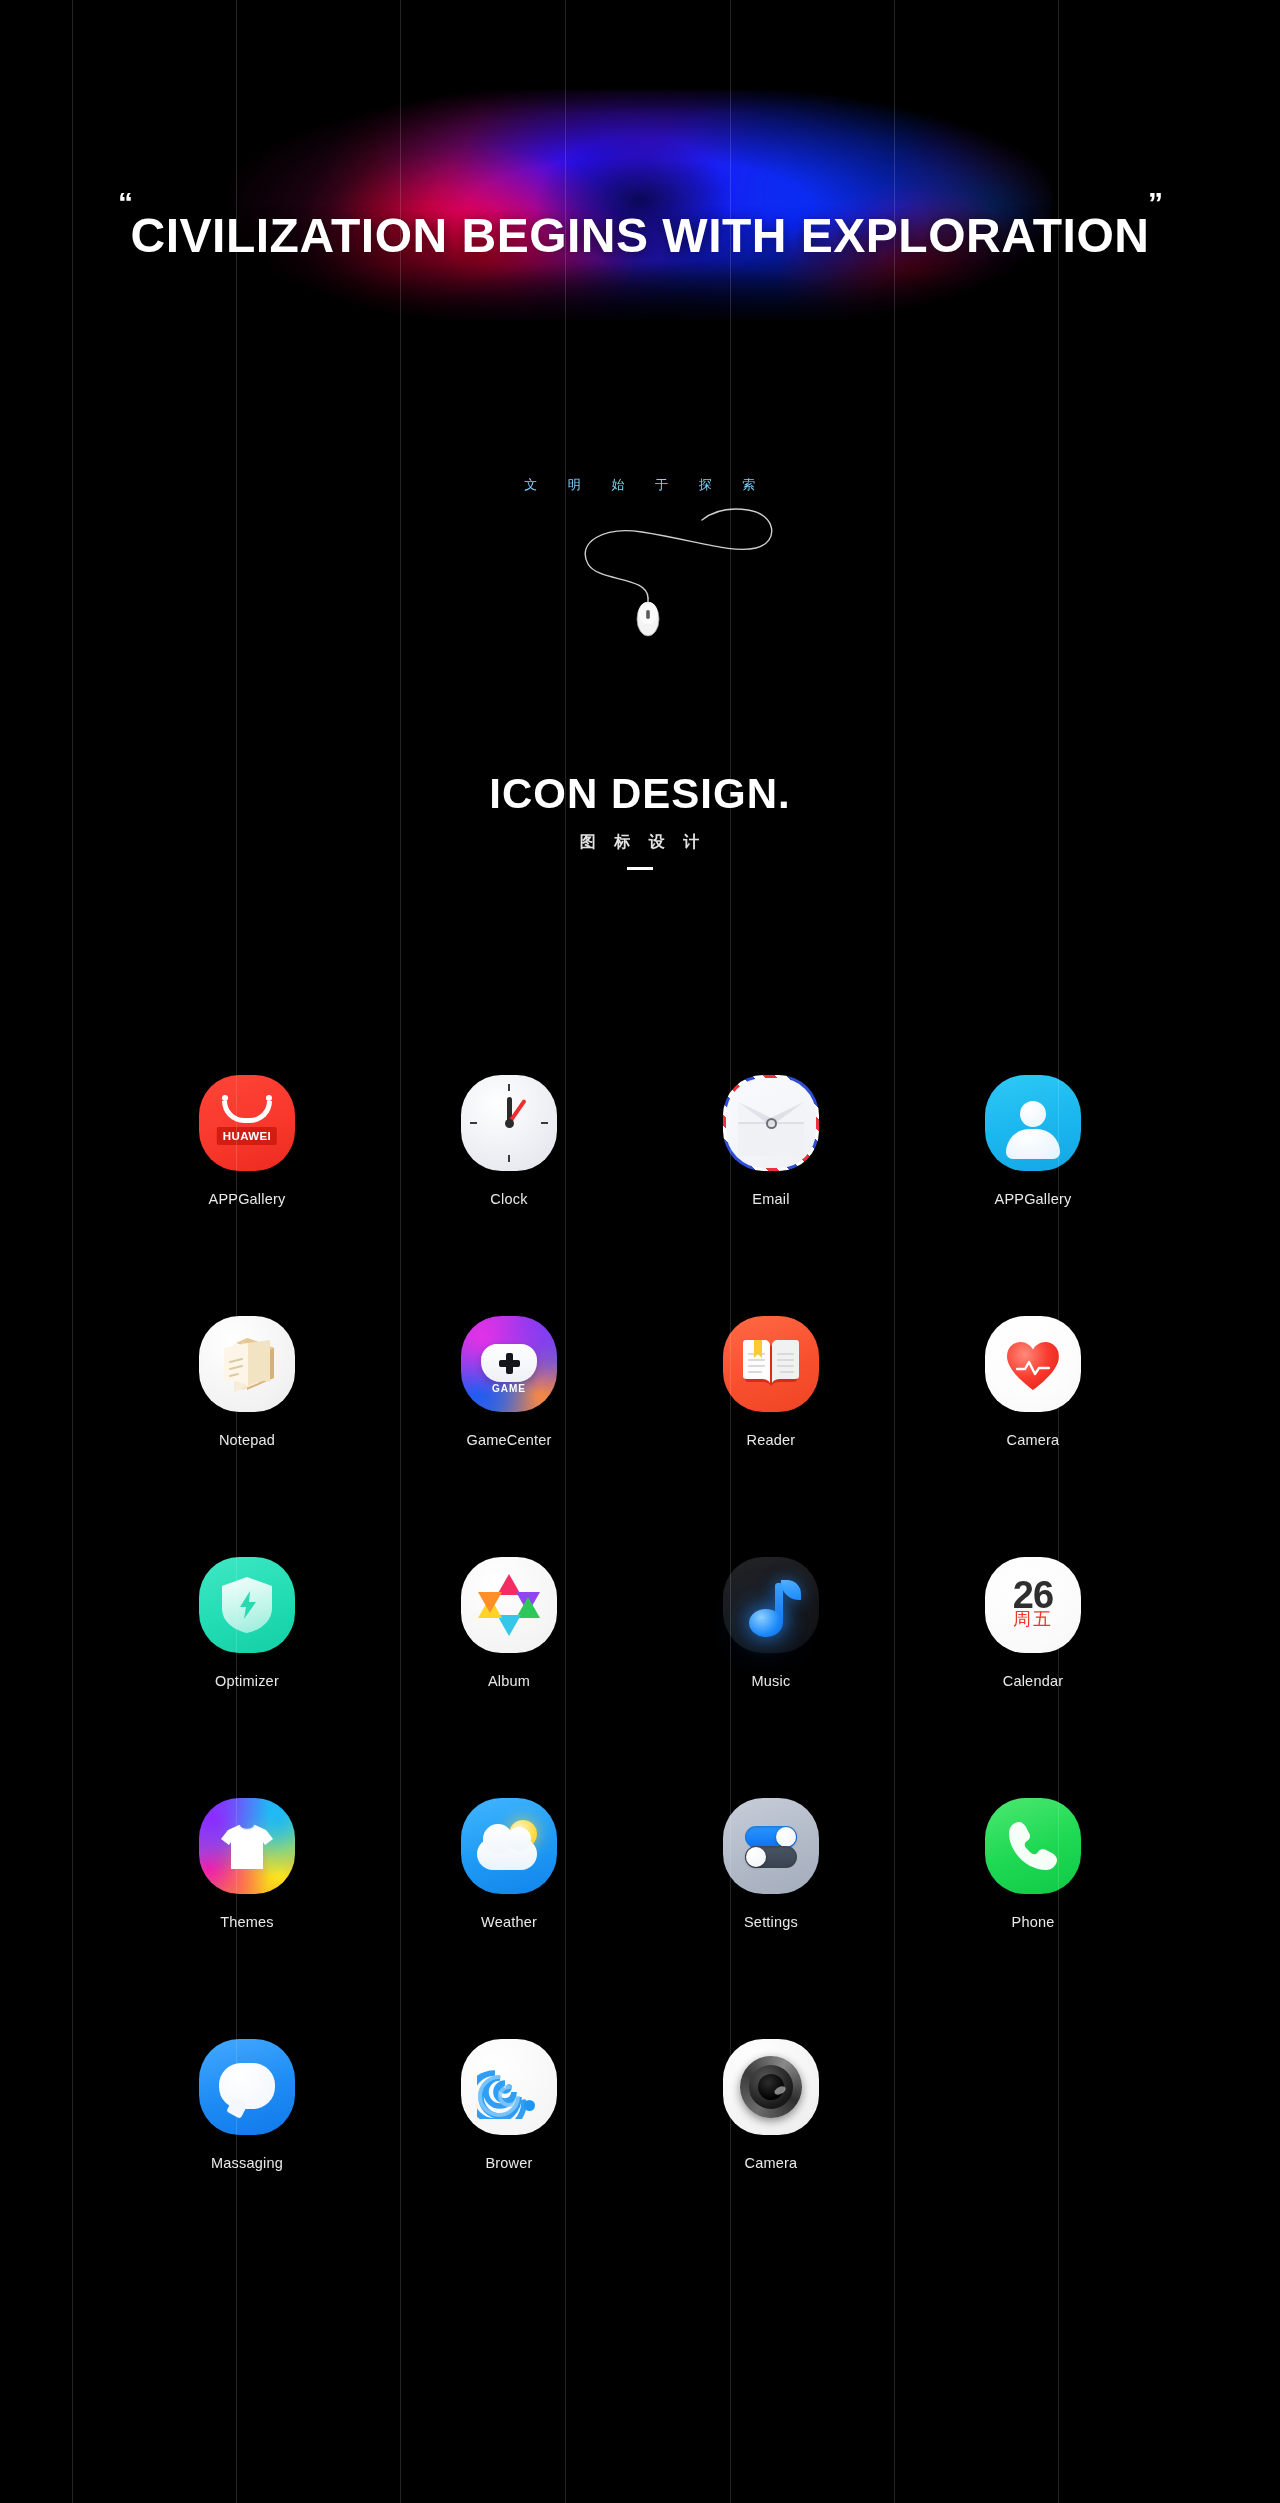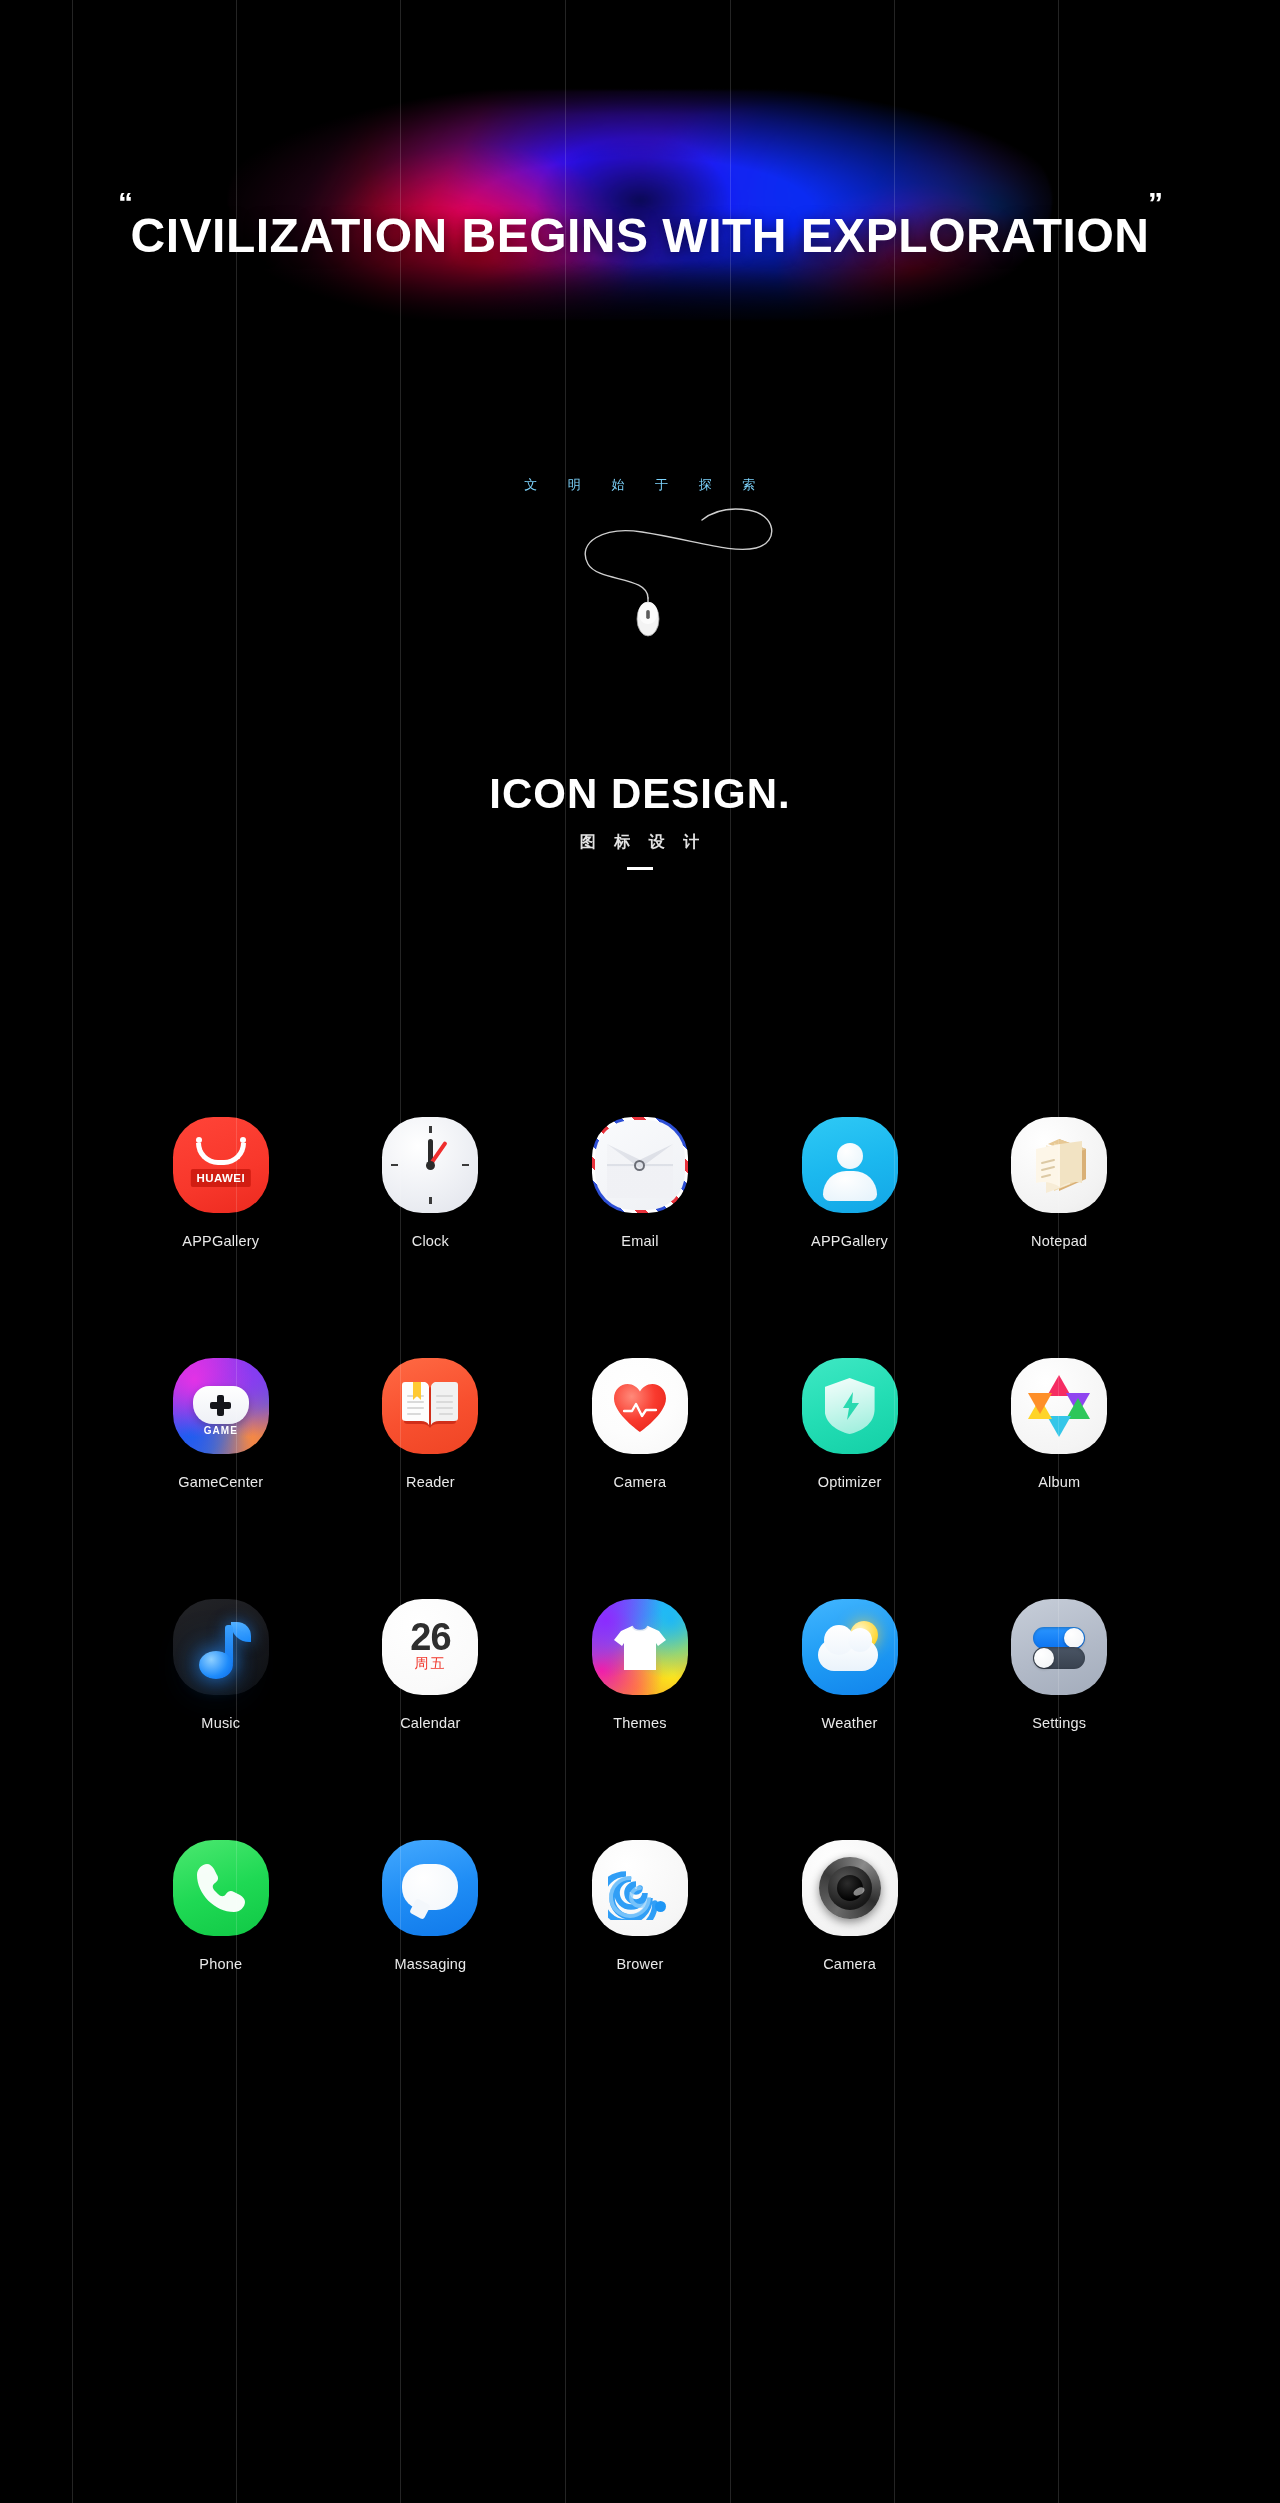--- a/index.html
+++ b/index.html
@@ -67,22 +67,22 @@
 
   
   .section{ position:absolute; left:0; right:0; top:770px; text-align:center; }
   .section h2{ font-size:42px; font-weight:700; letter-spacing:1px; }
   .section h3{ margin-top:14px; font-size:16px; color:#e2e2e2; letter-spacing:1px; }
   .section h3 span{ display:inline-block; margin:0 6px; }
   .section .rule{ width:26px; height:3px; background:#fff; margin:14px auto 0; }
 
   
   .grid{
-    position:absolute; left:116px; top:1117px; width:1048px;
-    display:grid; grid-template-columns:repeat(5,1fr); row-gap:109px;
+    position:absolute; left:116px; top:1075px; width:1048px;
+    display:grid; grid-template-columns:repeat(4,1fr); row-gap:109px;
   }
   .cell{ display:flex; flex-direction:column; align-items:center; }
   .app-label{ margin-top:20px; font-size:14.5px; color:#e9e9e9; letter-spacing:.2px; }
 
   .ic{
     position:relative; width:96px; height:96px;
     display:flex; align-items:center; justify-content:center;
     
     border-radius:42% 42% 42% 42% / 42% 42% 42% 42%;
   }
@@ -218,21 +218,21 @@
     background:linear-gradient(160deg,#5ab6ff,#1b8bfb);
     border-radius:0 14px 0 18px;
     box-shadow:0 0 16px rgba(36,140,255,.6);
   }
 
   
   .ic-calendar{ background:radial-gradient(circle at 38% 26%,#fff,#fafafa 72%,#f2f2f2); }
   .cal-day{ position:absolute; top:17px; left:0; right:0; text-align:center;
             font-size:38px; font-weight:700; color:#2f2f2f; letter-spacing:-1px; }
   .cal-week{ position:absolute; bottom:22px; left:0; right:0; text-align:center;
-             font-size:14px; color:#f0352a; letter-spacing:2px; }
+             font-size:18px; color:#f0352a; letter-spacing:2px; }
 
   
   .ic-themes{
     background:
       radial-gradient(circle at 14% 22%,#8b2bff 0%, rgba(139,43,255,0) 52%),
       radial-gradient(circle at 82% 20%,#1fb8f5 0%, rgba(31,184,245,0) 55%),
       radial-gradient(circle at 10% 74%,#ff1ba0 0%, rgba(255,27,160,0) 55%),
       radial-gradient(circle at 84% 78%,#ffe81b 0%, rgba(255,232,27,0) 58%),
       radial-gradient(circle at 48% 92%,#ff7a1b 0%, rgba(255,122,27,0) 52%),
       linear-gradient(145deg,#8b2bff,#21c6f2 40%,#b6f01b 70%,#ff2b77 100%);

